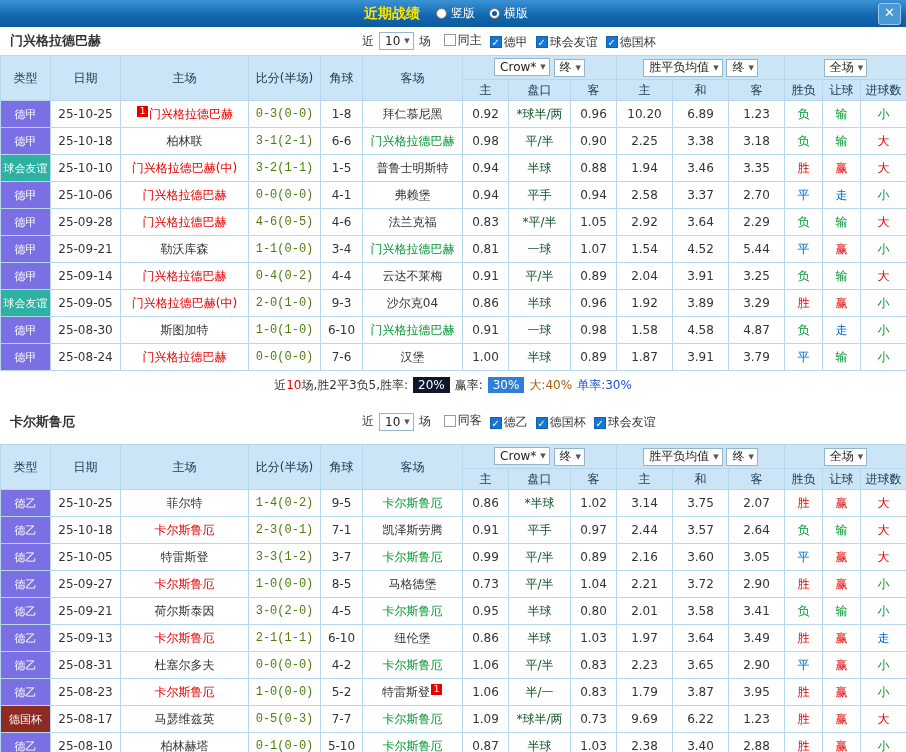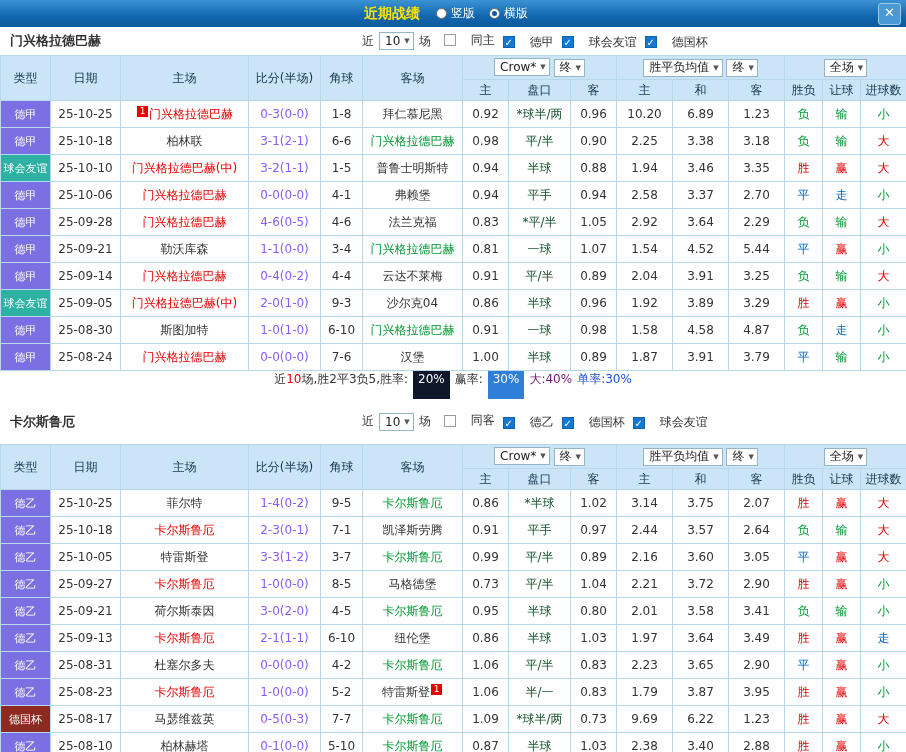--- a/index.html
+++ b/index.html
@@ -16,50 +16,50 @@
 
   
   .section-bar{height:28px;display:flex;align-items:center;background:#fff;}
   .section-bar.tall{height:45px;}
   .bar-title{font-size:13px;font-weight:bold;color:#333;margin-left:10px;width:330px;flex:none;}
   .bar-controls{display:flex;align-items:center;gap:5px;font-size:12px;color:#333;margin-left:22px;}
 
   .sel{display:inline-flex;align-items:center;border:1px solid #94b4c9;background:#fff;height:18px;padding:0 3px 0 5px;font-size:12px;color:#222;cursor:pointer;box-sizing:border-box;}
   .arr{font-size:7px;color:#555;margin-left:4px;}
 
-  .cb-item{display:inline-flex;align-items:center;gap:15px;margin-left:8px;cursor:pointer;}
+  .cb-item{display:inline-flex;align-items:center;gap:2px;margin-left:8px;cursor:pointer;}
   .cb{width:12px;height:12px;border:1px solid #9a9a9a;background:#fff;font-size:10px;line-height:12px;text-align:center;color:#fff;box-sizing:border-box;display:inline-block;}
   .cb.on{background:#1577d4;border-color:#0f63a9;}
 
   
   table{border-collapse:collapse;table-layout:fixed;width:906px;}
   th,td{border:1px solid #b7d7ec;text-align:center;overflow:hidden;white-space:nowrap;padding:0;}
   thead th{background:#cbe5f6;font-size:12px;font-weight:normal;color:#14364f;}
   thead tr.hd1 th{height:23px;}
   thead tr.hd2 th{height:20px;}
   td{height:26px;font-size:12px;color:#333;}
 
-  .score{color:#8b5cf6;}
+  .score{color:#4d7c0f;font-family:Liberation Mono, monospace;}
   .hcap{color:#14532d;}
   .t-red{color:#e60000;}
   .t-green{color:#009933;}
   .res.r{color:#e60000;}
   .res.g{color:#009933;}
   .res.b{color:#0066cc;}
   .lg-purple{background:#7b70e3;color:#fff;}
   .lg-teal{background:#2cb1a3;color:#fff;}
   .lg-maroon{background:#8d2a21;color:#fff;}
   td.type{font-size:11px;}
   .card{display:inline-block;background:#e60000;color:#fff;font-size:9px;min-width:9px;height:11px;line-height:11px;padding:0 1px;vertical-align:4px;margin:0 1px;}
 
-  .summary{height:28px;display:flex;justify-content:center;gap:5px;font-size:12px;color:#333;background:#fff;}
+  .summary{height:28px;display:flex;align-items:center;justify-content:center;gap:5px;font-size:12px;color:#333;background:#fff;}
   .badge{color:#fff;padding:1px 5px;}
   .bg-green{background:#0f172a;}
   .bg-blue{background:#2f7ed8;}
-  .t-blue-text{color:#701a75;}
+  .t-blue-text{color:#a16207;}
   .t-green-text{color:#1d4ed8;}
   .red-num{color:#e60000;}
 </style>
 </head>
 <body>
 
 <div class="window">
 
   <div class="titlebar">
     <span class="tb-title">近期战绩</span>

